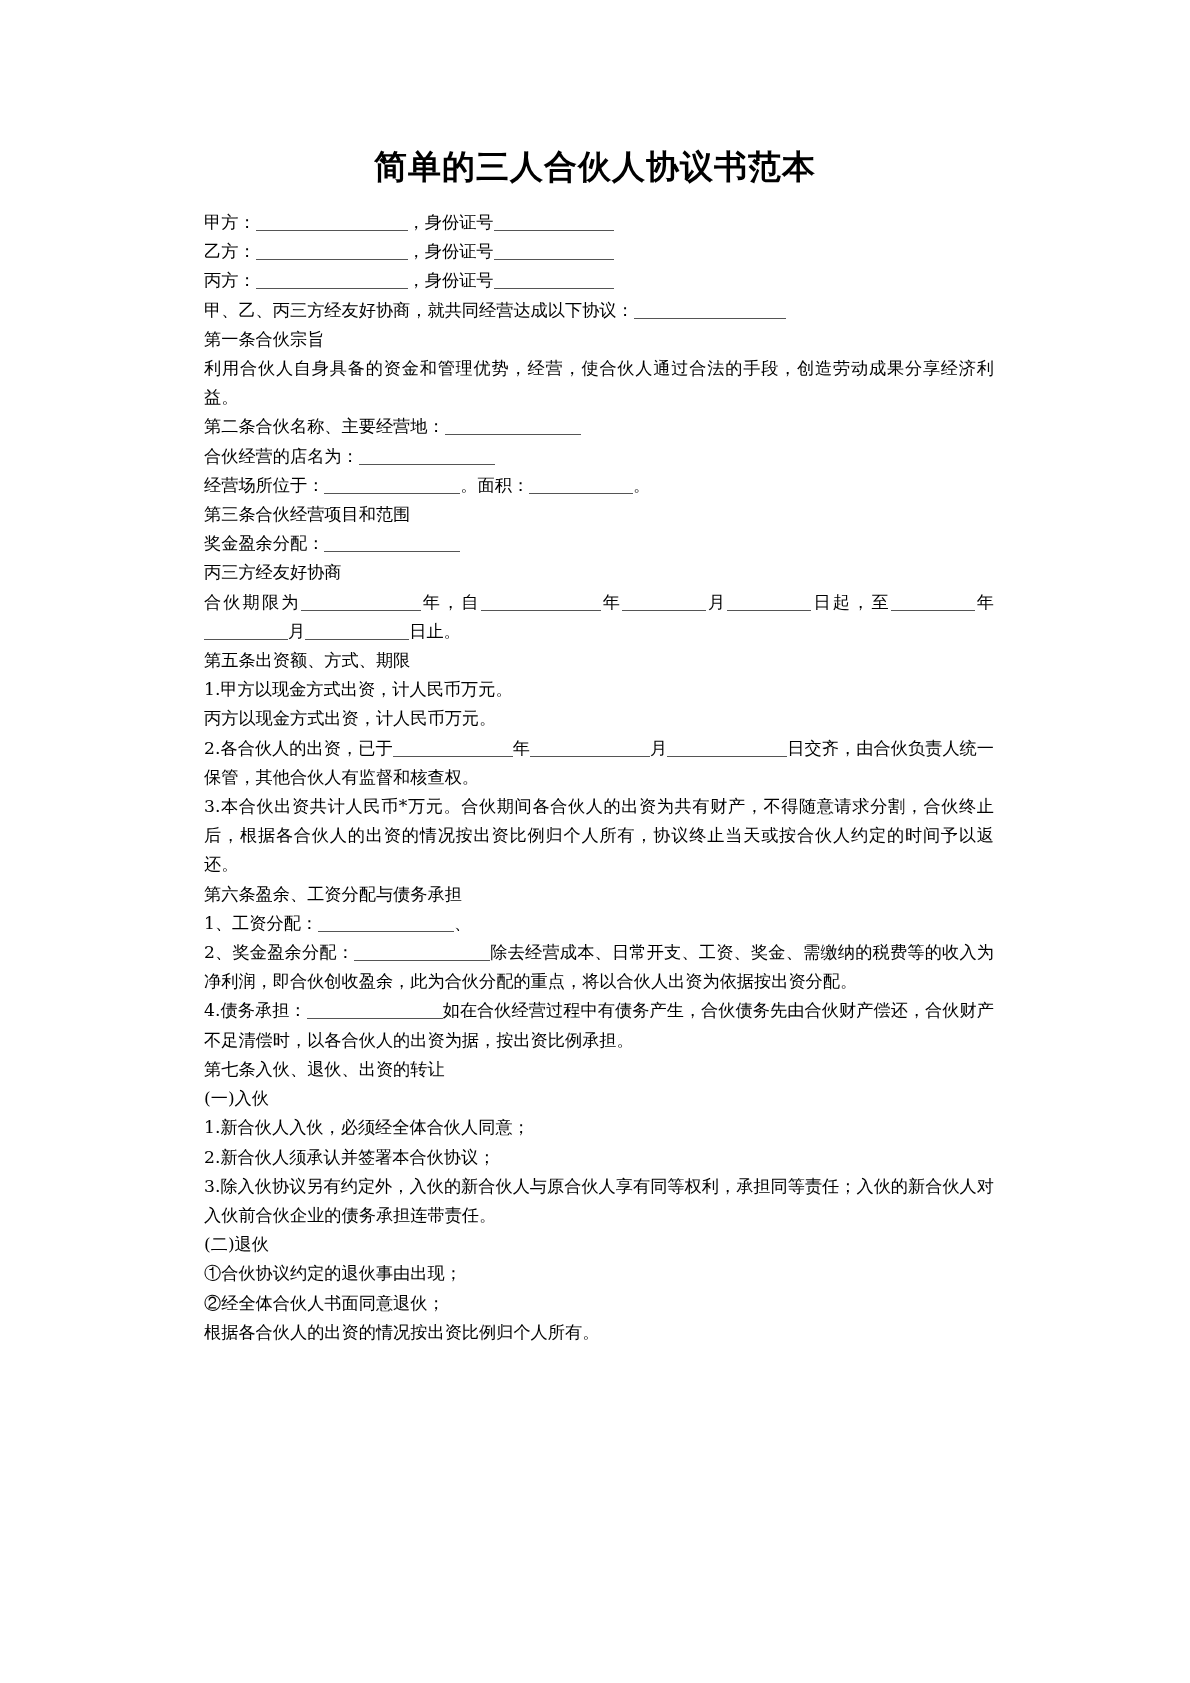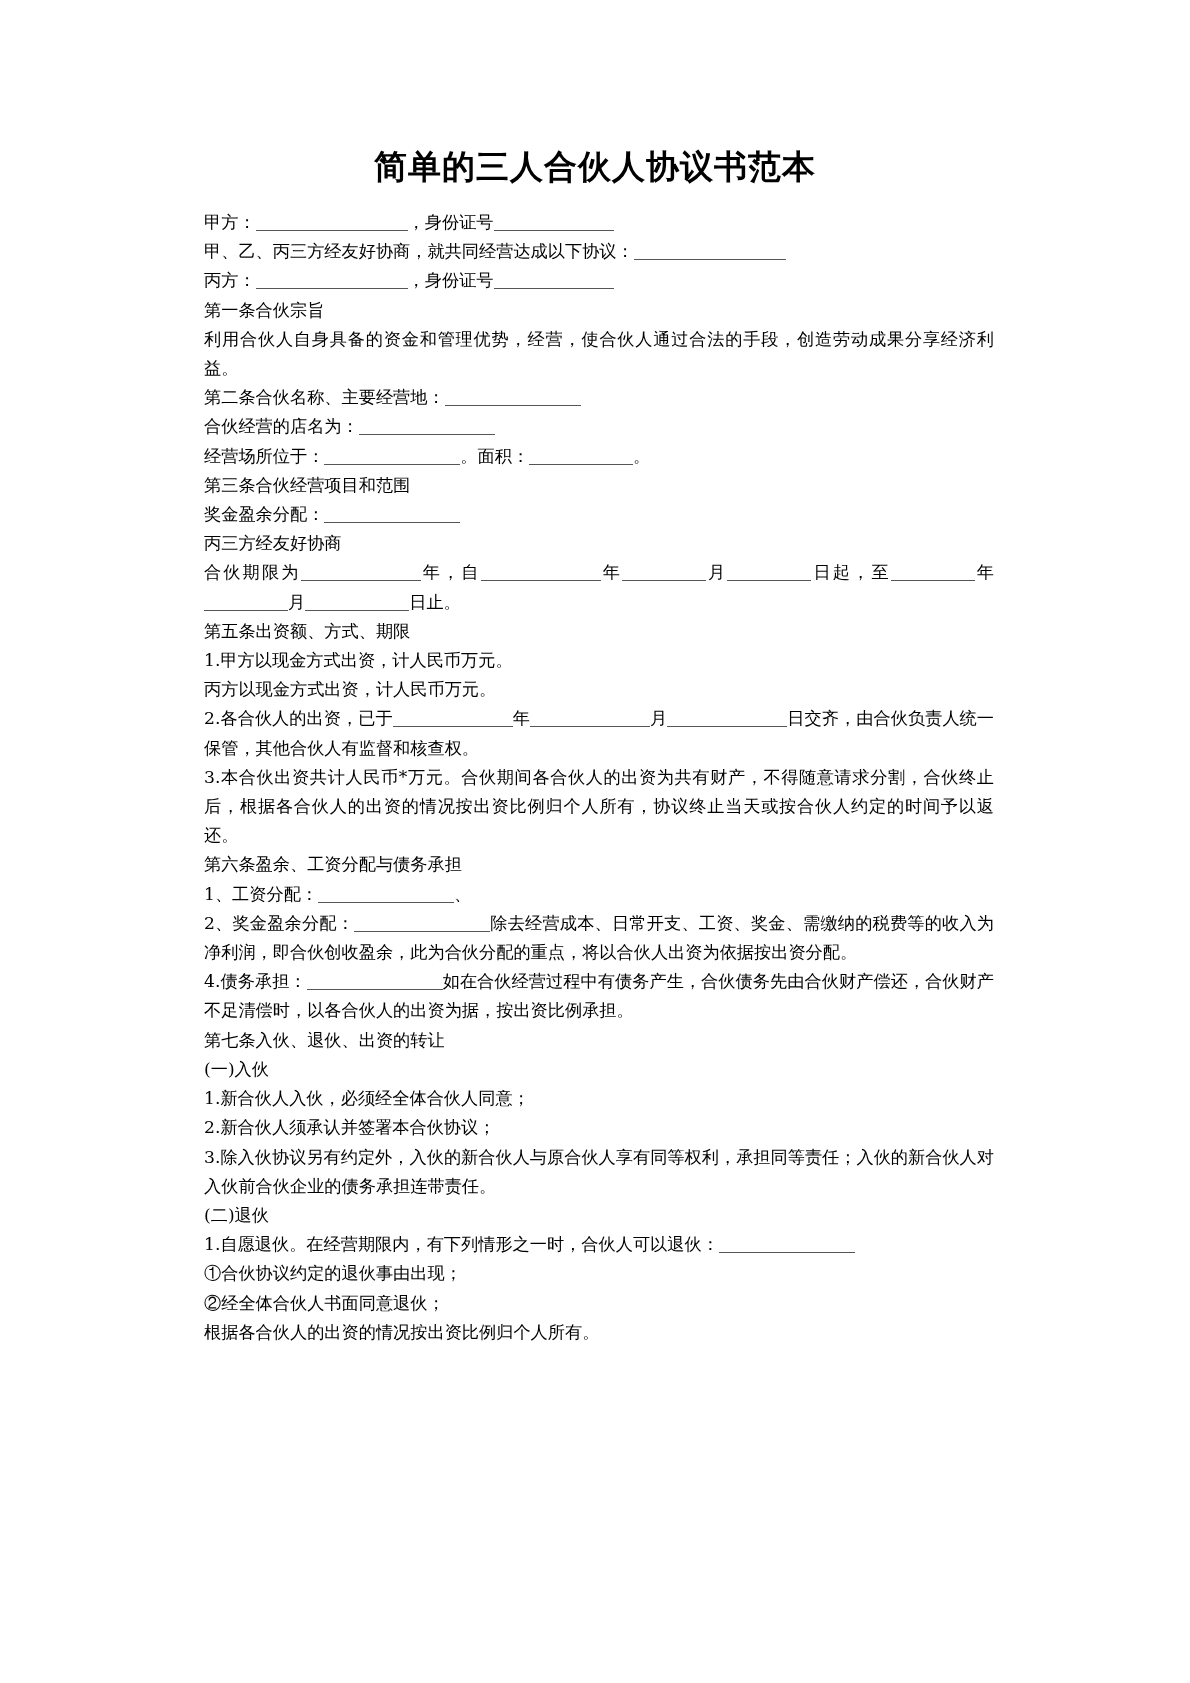--- a/index.html
+++ b/index.html
@@ -65,24 +65,25 @@
 <body>
 
 <div class="page">
 
   <h1 class="doc-title">简单的三人合伙人协议书范本</h1>
 
   <div class="body-col">
 
     <p class="line"><span>甲方：</span><span class="u u-xl"></span><span>，身份证号</span><span class="u u-m"></span></p>
 
+    <p class="line"><span>乙方：</span><span class="u u-xl"></span><span>，身份证号</span><span class="u u-m"></span></p>
+
+    <p class="line"><span>丙方：</span><span class="u u-xl"></span><span>，身份证号</span><span class="u u-m"></span></p>
 
     <p class="line"><span>甲、乙、丙三方经友好协商，就共同经营达成以下协议：</span><span class="u u-xl"></span></p>
-
-    <p class="line"><span>丙方：</span><span class="u u-xl"></span><span>，身份证号</span><span class="u u-m"></span></p>
 
     <p class="line">第一条合伙宗旨</p>
 
     <p class="line">利用合伙人自身具备的资金和管理优势，经营，使合伙人通过合法的手段，创造劳动成果分享经济利益。</p>
 
     <p class="line"><span>第二条合伙名称、主要经营地：</span><span class="u u-l"></span></p>
 
     <p class="line"><span>合伙经营的店名为：</span><span class="u u-l"></span></p>
 
     <p class="line"><span>经营场所位于：</span><span class="u u-l"></span><span>。面积：</span><span class="u u-s"></span><span>。</span></p>
@@ -119,21 +120,20 @@
     <p class="line">(一)入伙</p>
 
     <p class="line">1.新合伙人入伙，必须经全体合伙人同意；</p>
 
     <p class="line">2.新合伙人须承认并签署本合伙协议；</p>
 
     <p class="line">3.除入伙协议另有约定外，入伙的新合伙人与原合伙人享有同等权利，承担同等责任；入伙的新合伙人对入伙前合伙企业的债务承担连带责任。</p>
 
     <p class="line">(二)退伙</p>
 
-    <p class="line"><span>1.自愿退伙。在经营期限内，有下列情形之一时，合伙人可以退伙：</span><span class="u u-l"></span></p>
 
     <p class="line">①合伙协议约定的退伙事由出现；</p>
 
     <p class="line">②经全体合伙人书面同意退伙；</p>
 
     <p class="line">根据各合伙人的出资的情况按出资比例归个人所有。</p>
 
   </div>
 </div>
 

